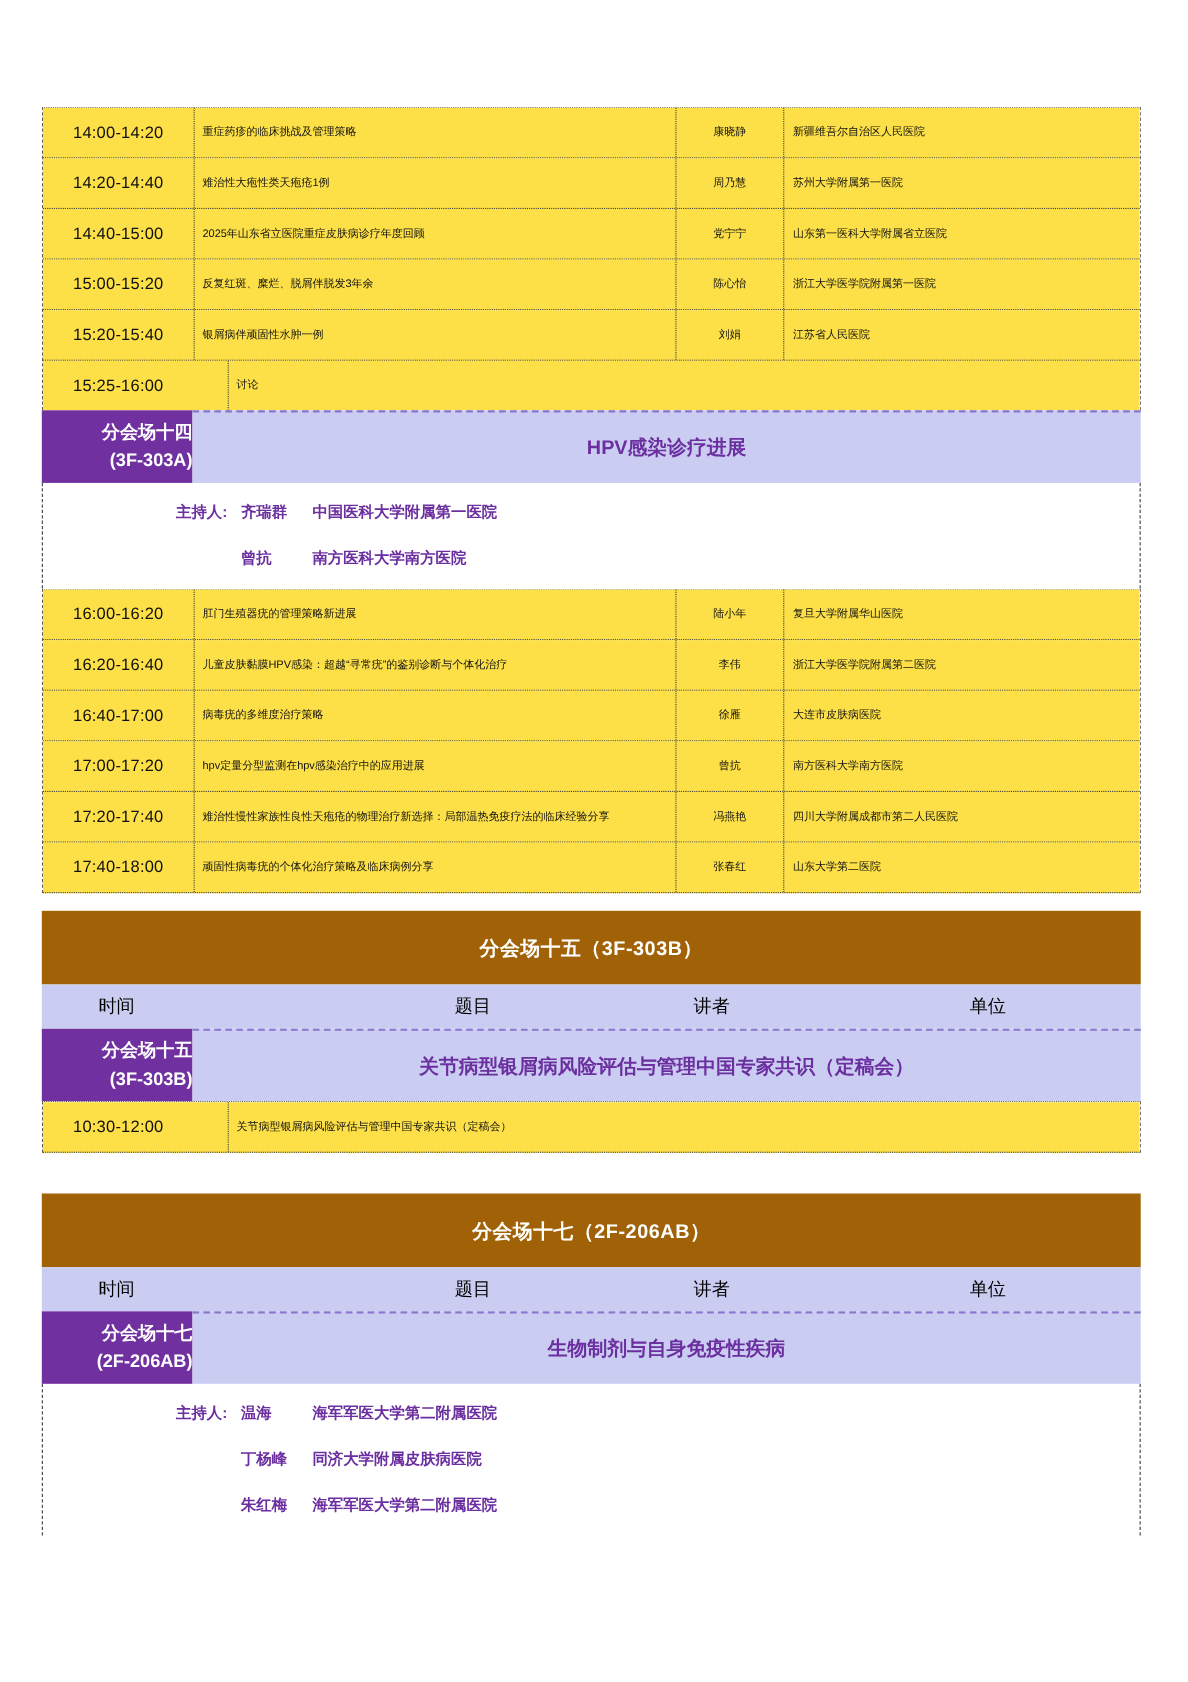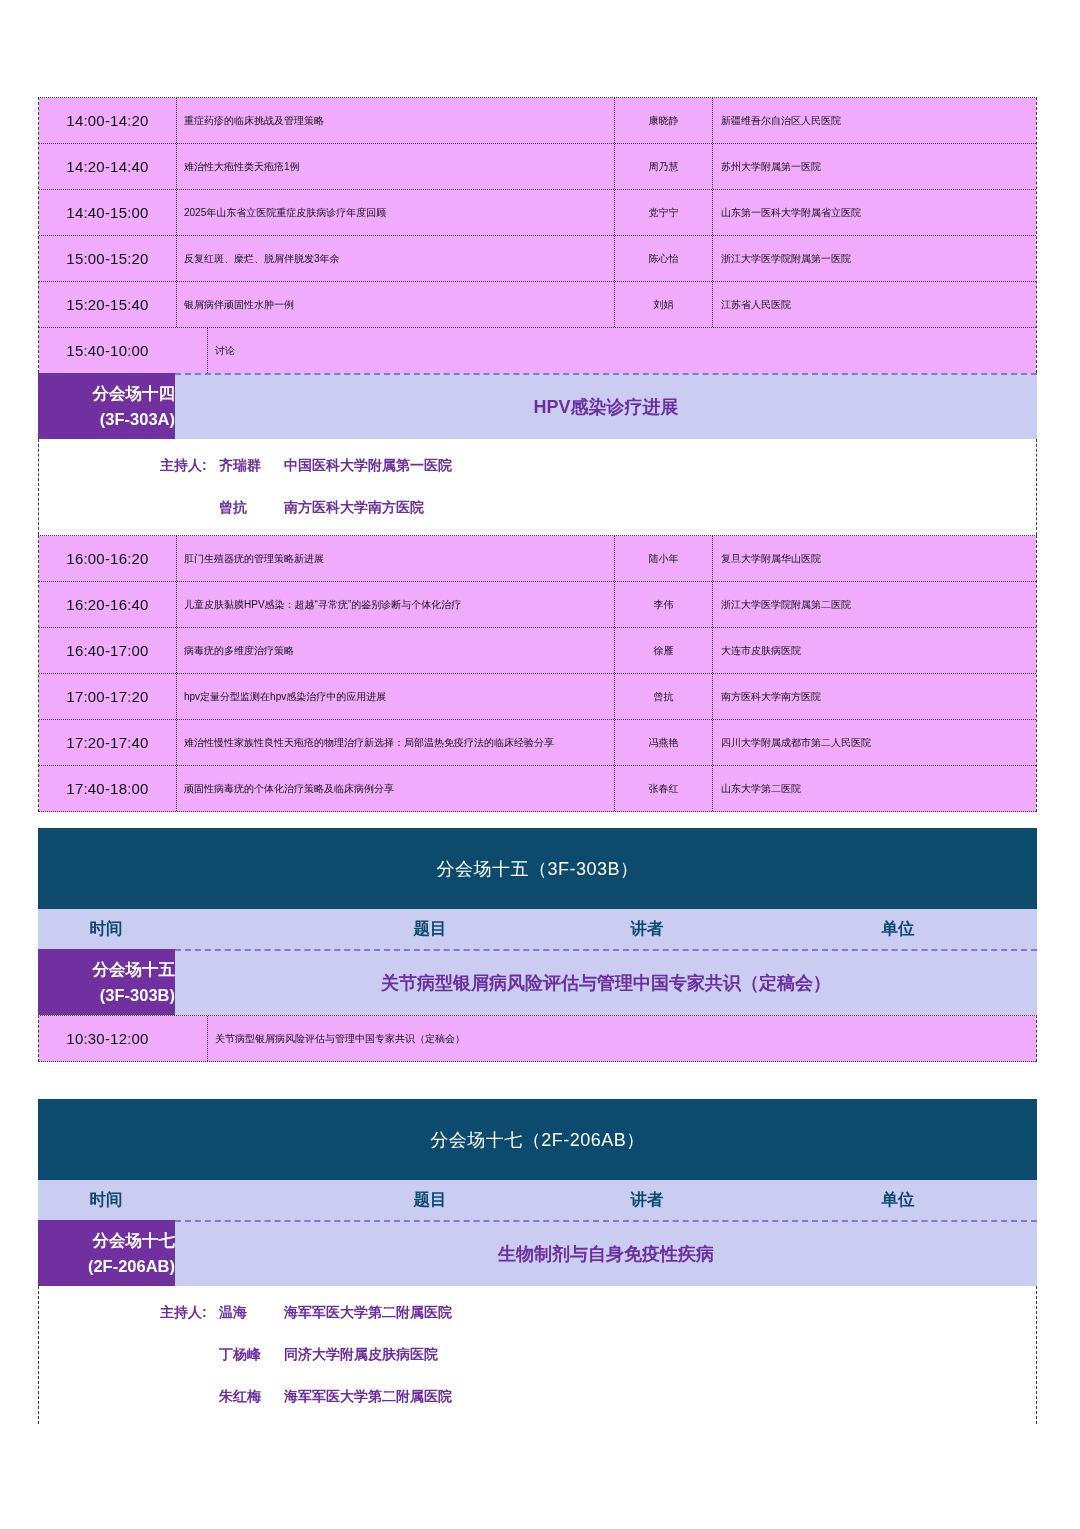--- a/index.html
+++ b/index.html
@@ -23,21 +23,21 @@
   .rows{
     border-top:1px dotted #3c3c3c;
     border-left:1px dashed #3c3c3c;
     border-right:1px dashed #3c3c3c;
   }
   .row{
     display:flex;
     align-items:stretch;
     border-bottom:1px dotted #3c3c3c;
     min-height:45px;
-    background:#f0abfc;
+    background:#fde047;
   }
   .no-last-border .row:last-child{border-bottom:none;}
   .cell{
     display:flex;
     align-items:center;
     padding:3px 0;
     font-size:10px;
     line-height:19px;
     color:#111111;
   }
@@ -67,35 +67,35 @@
     font-size:18px;
     display:flex;align-items:center;justify-content:center;
     text-align:center;
     border-top:2px dashed #8974CE;
     box-sizing:border-box;
     padding:0 10px;
   }
 
   
   .banner{
-    height:81px;
-    background:#0c4a6e;
+    height:67px;
+    background:#a16207;
     color:#ffffff;
-    font-weight:400;
+    font-weight:700;
     font-size:18px;
     display:flex;align-items:center;justify-content:center;
     letter-spacing:0.5px;
   }
   .cols{
     position:relative;
     height:40px;
     background:#CACDF1;
-    font-weight:700;
+    font-weight:400;
     font-size:16.5px;
-    color:#0c4a6e;
+    color:#000000;
     text-align:right;
   }
   .col-label{position:absolute;top:50%;transform:translate(-50%,-50%);white-space:nowrap;}
   .col-1{left:68px;}
   .col-2{left:392px;}
   .col-3{left:609px;}
   .col-4{left:860px;}
 
   
   .mods{
@@ -155,21 +155,21 @@
     <div class="cell cell-speaker">陈心怡</div>
     <div class="cell cell-org">浙江大学医学院附属第一医院</div>
   </div>
           <div class="row">
     <div class="cell cell-time">15:20-15:40</div>
     <div class="cell cell-title">银屑病伴顽固性水肿一例</div>
     <div class="cell cell-speaker">刘娟</div>
     <div class="cell cell-org">江苏省人民医院</div>
   </div>
           <div class="row span-row">
-    <div class="cell cell-time">15:40-10:00</div>
+    <div class="cell cell-time">15:25-16:00</div>
     <div class="cell cell-title">讨论</div>
 
   </div>
         </div>
 
       <div class="band">
         <div class="venue">
           <div>分会场十四</div>
           <div>(3F-303A)</div>
         </div>

